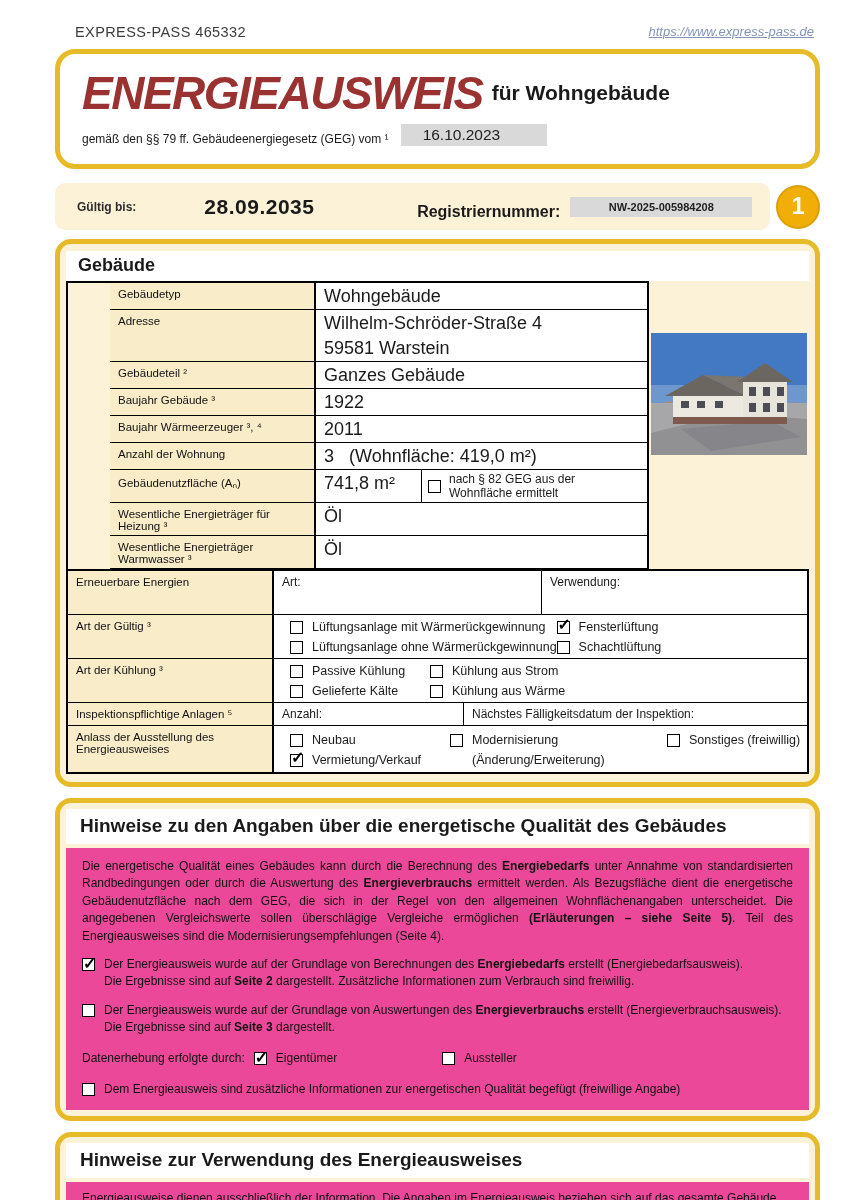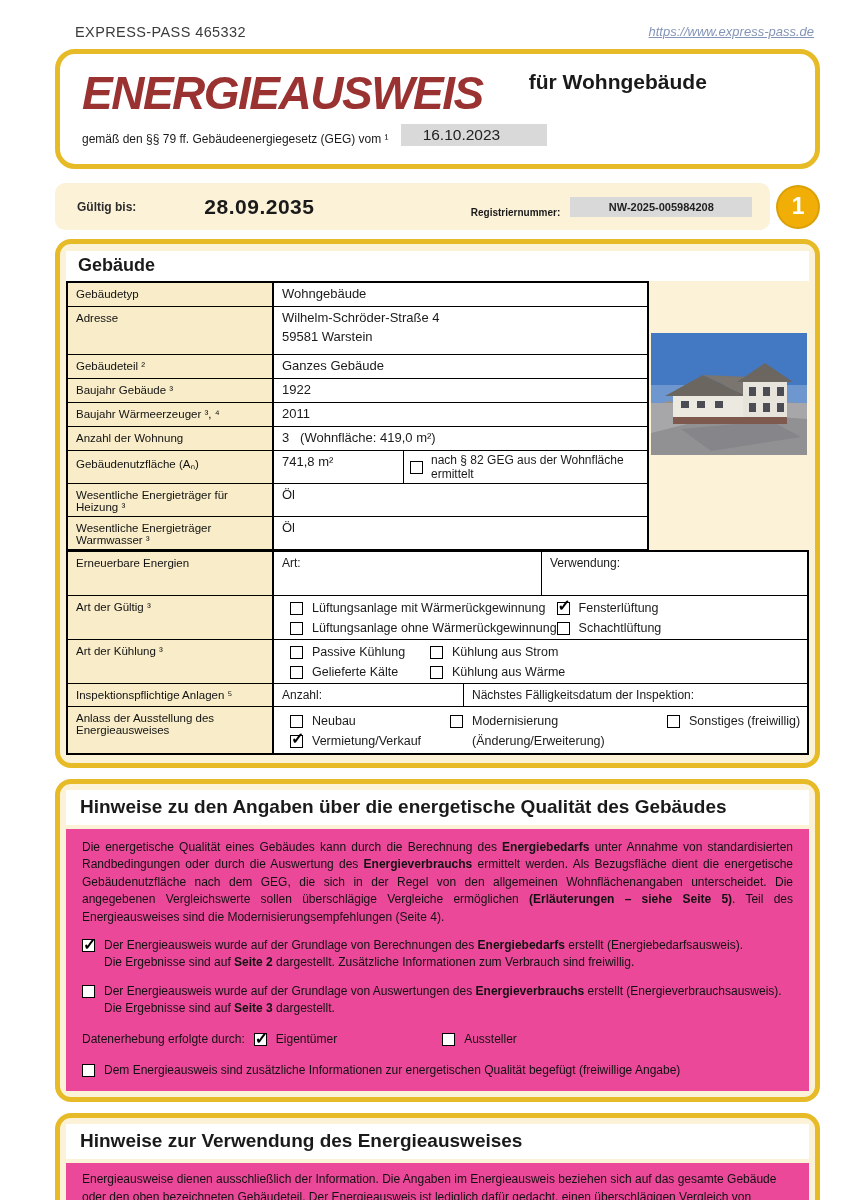--- a/index.html
+++ b/index.html
@@ -9,50 +9,50 @@
   
   .tophead { display:flex; justify-content:space-between; align-items:flex-start; padding:0 6px 0 20px; }
   .pass-id { font-size:14.5px; color:#3c3c3c; letter-spacing:.4px; }
   .site-url { font-size:13px; font-style:italic; color:#8494b8; text-decoration:underline; }
 
   
   .goldbox { border:5px solid #e7ba27; border-radius:20px; background:#fff; }
 
   
   .title-box { margin-top:9px; padding:16px 24px 18px 22px; }
-  .title-row { display:flex; align-items:flex-start;gap:37px; }
+  .title-row { display:flex; align-items:center; }
   .main-title { color:#9b3232; font-style:italic; font-weight:bold; font-size:46px; letter-spacing:-1.5px; line-height:1; }
   .title-sub { font-size:21px; font-weight:bold; margin-left:9px; }
   .law-row { margin-top:8px; font-size:12px; display:flex; align-items:flex-end; }
   .gray-field { background:#d9d9d9; display:inline-block; }
   .law-date { width:146px; margin-left:12px; padding:2px 0 2px 22px; font-size:15.5px; color:#222; }
 
   
   .valid-wrap { display:flex; align-items:center; margin-top:14px; }
   .valid-bar { background:#fcf2d8; border-radius:10px; height:47px; width:720px; display:flex; align-items:center; padding:0 18px 0 22px; }
   .valid-lbl { font-size:12px; font-weight:bold; color:#2c2c2c; }
   .valid-date { font-size:21px; font-weight:600; margin-left:68px; letter-spacing:.5px; }
-  .reg-lbl { font-size:10px; font-weight:bold; margin-left:auto;margin-top:11px; }
+  .reg-lbl { font-size:16px; font-weight:bold; margin-left:auto;margin-top:11px; }
   .reg-box { width:182px; padding:4px 0; text-align:center; font-size:11px; font-weight:bold; margin-left:10px; color:#222; }
   .page-badge { width:44px; height:44px; border-radius:50%; background:#f0ae07; border:2px solid #daa005; color:#fff;
     font-size:23px; font-weight:bold; display:flex; align-items:center; justify-content:center; margin-left:6px; }
 
   
   .bld-box { margin-top:9px; background:#fcf2d8; padding:6px 5px 8px; border-radius:16px; }
   .sec-title { background:#fff; font-size:18px; font-weight:bold; padding:4px 12px 5px; margin:1px 1px 0; }
   .tbl-top { display:flex; margin:0 1px; }
-  .tbl-left { width:594px; border:2px solid #000; border-bottom:none; }
+  .tbl-left { width:594px; border:2px solid #000; border-bottom:none;padding-left:42px; }
   .trow { display:flex; border-bottom:1.5px solid #000; background:#fff; }
   .trow:last-child { border-bottom:none; }
   .lbl { width:206px; flex:none; background:#f9edc9; border-right:2px solid #000; font-size:11.5px; padding:5px 6px 3px 8px; color:#111; }
-  .val { flex:1; background:#fff; font-size:13px; padding:3px 8px 2px; }
+  .val { flex:1; background:#fff; font-size:18px; padding:3px 8px 2px; }
   .h1r { min-height:24px; }
   .h2r { min-height:48px; }
   .valcell-split { flex:1; display:flex; }
-  .val-small { border-right:1.5px solid #000; width:130px; flex:none; }
+  .val-small { border-right:1.5px solid #000; width:106px; flex:none; }
   .cbcell { flex:1; display:flex; align-items:center; font-size:12px; padding:2px 6px; gap:8px; }
   .photo-col { flex:1; padding:52px 2px 0 2px; }
   .photo-frame { width:156px; height:122px; margin:0 auto; }
   .tbl-bottom { border:2px solid #000; margin:0 1px; }
   .subcols { flex:1; display:flex; }
   .subcol { font-size:12px; padding:4px 8px; }
   .subdiv { border-right:1.5px solid #000; }
   .cbgrid { flex:1; padding:5px 6px 4px 16px; display:flex; }
   .cbcolumn { display:flex; flex-direction:column; gap:6px; }
   .cbo { display:flex; gap:9px; font-size:12.5px; align-items:flex-start; }

